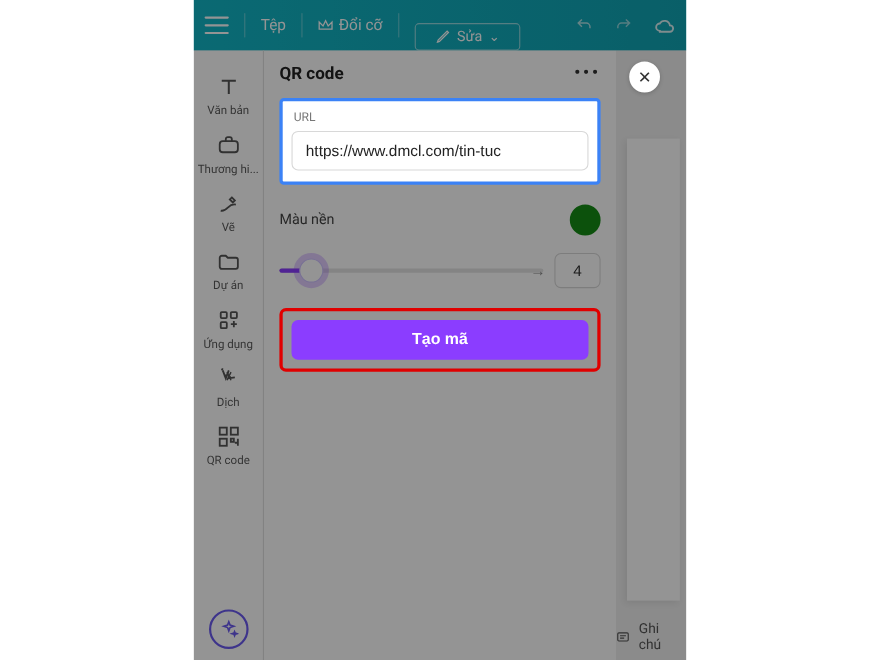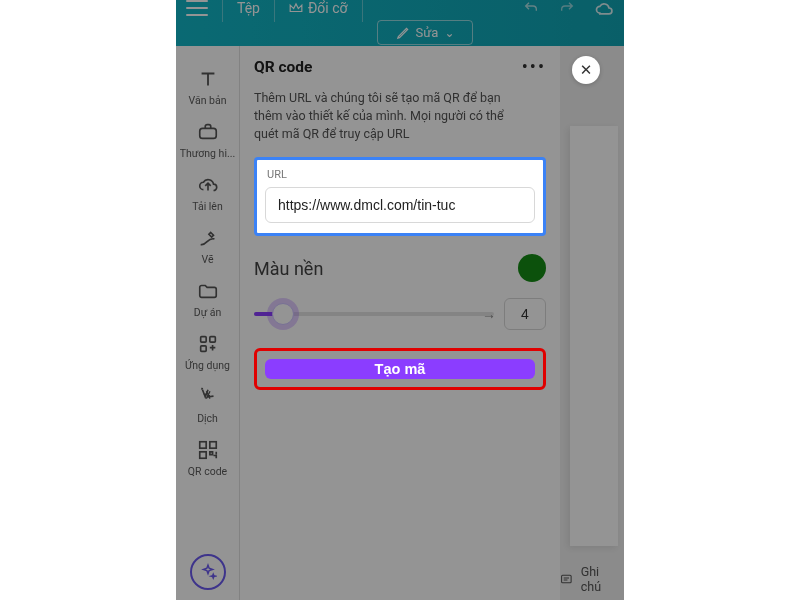--- a/index.html
+++ b/index.html
@@ -3,21 +3,21 @@
 <meta charset="utf-8">
 <style>
   * { box-sizing: border-box; margin: 0; padding: 0; }
   html, body { width: 800px; height: 600px; font-family: -apple-system, "Segoe UI", Roboto, Arial, sans-serif; background:#f0f0f0; }
   .stage { width:800px; height:600px; display:flex; align-items:center; justify-content:center; background:#fff; }
   .frame { position:relative; width:448px; height:600px; overflow:hidden; background:#fff; }
 
   
   .topbar { position:absolute; left:0; top:0; right:0; height:46px;
     background:linear-gradient(to right,#12b6c6,#11a4b4);
-    display:flex; align-items:flex-start; color:#fff; padding:0 10px; gap:14px; font-size:14px; }
+    display:flex; align-items:center; color:#fff; padding:0 10px; gap:14px; font-size:14px; }
   .topbar .menu-icn { width:22px; height:16px; display:flex; flex-direction:column; justify-content:space-between; }
   .topbar .menu-icn span { height:2px; background:#fff; border-radius:1px; }
   .topbar .tsep { height:22px; width:1px; background:rgba(255,255,255,.35); }
   .topbar .cg { display:flex; align-items:center; gap:5px; color:#fff; }
   .topbar .edit-btn { display:flex; align-items:center; gap:6px; color:#fff; padding:4px 18px; border:1px solid rgba(255,255,255,.55); border-radius:4px; font-size:13px;margin-top:20px; }
   .topbar .right-cluster { margin-left:auto; display:flex; align-items:center; gap:18px; color:rgba(255,255,255,.7); }
   .topbar svg { display:block; }
 
   
   .rail { position:absolute; left:0; top:46px; bottom:0; width:64px; background:#fff;
@@ -42,40 +42,40 @@
   .url-label { font-size:11px; color:#777; margin:2px 0 6px 2px; }
   .url-field { width:100%; border:1px solid #d8d8d8; border-radius:6px; padding:9px 12px;
     font-size:14px; color:#222; outline:none; }
 
   .section { margin-top:18px; }
   .sect-head { display:flex; align-items:center; justify-content:space-between; font-size:13.5px;
     font-weight:600; color:#333; cursor:pointer; padding:2px 2px; }
   .sect-head .chev { font-size:15px; color:#333; }
 
   .row { display:flex; align-items:center; justify-content:space-between; margin-top:18px;
-    font-size:18px; color:#444; }
+    font-size:13px; color:#444; }
   .swatch { width:28px; height:28px; border-radius:50%; cursor:pointer; }
   .sw-green { background:#158c15; }
   .sw-maroon { background:#4a1414; }
 
   .margin-row { margin-top:16px; }
   .margin-label { font-size:12.5px; color:#666; }
   .slider-wrap { display:flex; align-items:center; gap:10px; margin-top:10px; }
   .slider { position:relative; flex:1; height:4px; background:#e4e4e4; border-radius:2px; }
   .slider .fill { position:absolute; left:0; top:0; bottom:0; width:12%; background:#8b3dff; border-radius:2px; }
   .slider .knob { position:absolute; top:50%; left:12%; transform:translate(-50%,-50%);
     width:22px; height:22px; border-radius:50%; background:#fff; border:1px solid #cfc2ff;
     box-shadow:0 0 0 5px rgba(139,61,255,.25); cursor:pointer; }
   .slider .arrow { position:absolute; right:-2px; top:50%; transform:translateY(-50%);
     font-size:14px; color:#888; pointer-events:none; }
   .valbox { width:42px; height:32px; border:1px solid #d8d8d8; border-radius:6px;
     text-align:center; font-size:14px; color:#333; }
 
   .cta-wrap { margin-top:18px; border:3px solid #e00000; border-radius:6px; padding:8px; }
-  .cta { width:100%; height:20px; border:none; border-radius:6px; background:#8b3dff;
+  .cta { width:100%; height:36px; border:none; border-radius:6px; background:#8b3dff;
     color:#fff; font-size:14.5px; font-weight:600; cursor:pointer; }
 
   
   .close-btn { position:absolute; top:56px; width:28px; height:28px;
     border-radius:50%; background:#fff; box-shadow:0 1px 4px rgba(0,0,0,.2);
     display:flex; align-items:center; justify-content:center; font-size:15px; color:#333;
     cursor:pointer; z-index:5; }
 
   
   .canvas { position:absolute; left:384px; top:46px; right:0; bottom:0; background:#efefef; }
@@ -149,27 +149,20 @@
       </div>
       <div class="item">
         <svg width="22" height="22" viewBox="0 0 24 24" fill="none" stroke="#555" stroke-width="1.8">
             <rect x="3" y="8" width="18" height="11" rx="3"></rect>
             <path d="M9 8 V6 a2 2 0 0 1 2-2 h2 a2 2 0 0 1 2 2 V8"></path>
           </svg>
         <span>Thương hi...</span>
       </div>
       <div class="item">
         <svg width="22" height="22" viewBox="0 0 24 24" fill="none" stroke="#555" stroke-width="1.8">
-            <path d="M7 17 a4 4 0 0 1 0-8 a6 6 0 0 1 11 2 a3.5 3.5 0 0 1 0 7"></path>
-            <path d="M12 18 V11 M9 13 L12 10 L15 13"></path>
-          </svg>
-        <span>Tải lên</span>
-      </div>
-      <div class="item">
-        <svg width="22" height="22" viewBox="0 0 24 24" fill="none" stroke="#555" stroke-width="1.8">
             <path d="M4 19 c3 1 5-1 7-3 s4-4 8-3"></path>
             <path d="M15 6 l3 3 -2 2 -3-3 z"></path>
           </svg>
         <span>Vẽ</span>
       </div>
       <div class="item">
         <svg width="22" height="22" viewBox="0 0 24 24" fill="none" stroke="#555" stroke-width="1.8">
             <path d="M3 8 a2 2 0 0 1 2-2 h4 l2 2 h8 a2 2 0 0 1 2 2 v7 a2 2 0 0 1-2 2 H5 a2 2 0 0 1-2-2 Z"></path>
           </svg>
         <span>Dự án</span>
@@ -207,21 +200,20 @@
             <path d="M19 15 l.7 1.8 L22 17.5 l-2.3.7 L19 20 l-.7-1.8 L16 17.5 l2.3-.7 Z"></path>
           </svg>
       </div>
     </div>
 
     <div class="panel">
       <div class="panel-head">
         <h2>QR code</h2>
         <span class="kebab">•••</span>
       </div>
-      <p class="desc">Thêm URL và chúng tôi sẽ tạo mã QR để bạn thêm vào thiết kế của mình. Mọi người có thể quét mã QR để truy cập URL</p>
 
       <div class="url-block">
         <div class="url-label">URL</div>
         <input class="url-field" value="https://www.dmcl.com/tin-tuc" style="">
       </div>
 
       <div class="section">
 
         <div class="row">
           <span>Màu nền</span>

